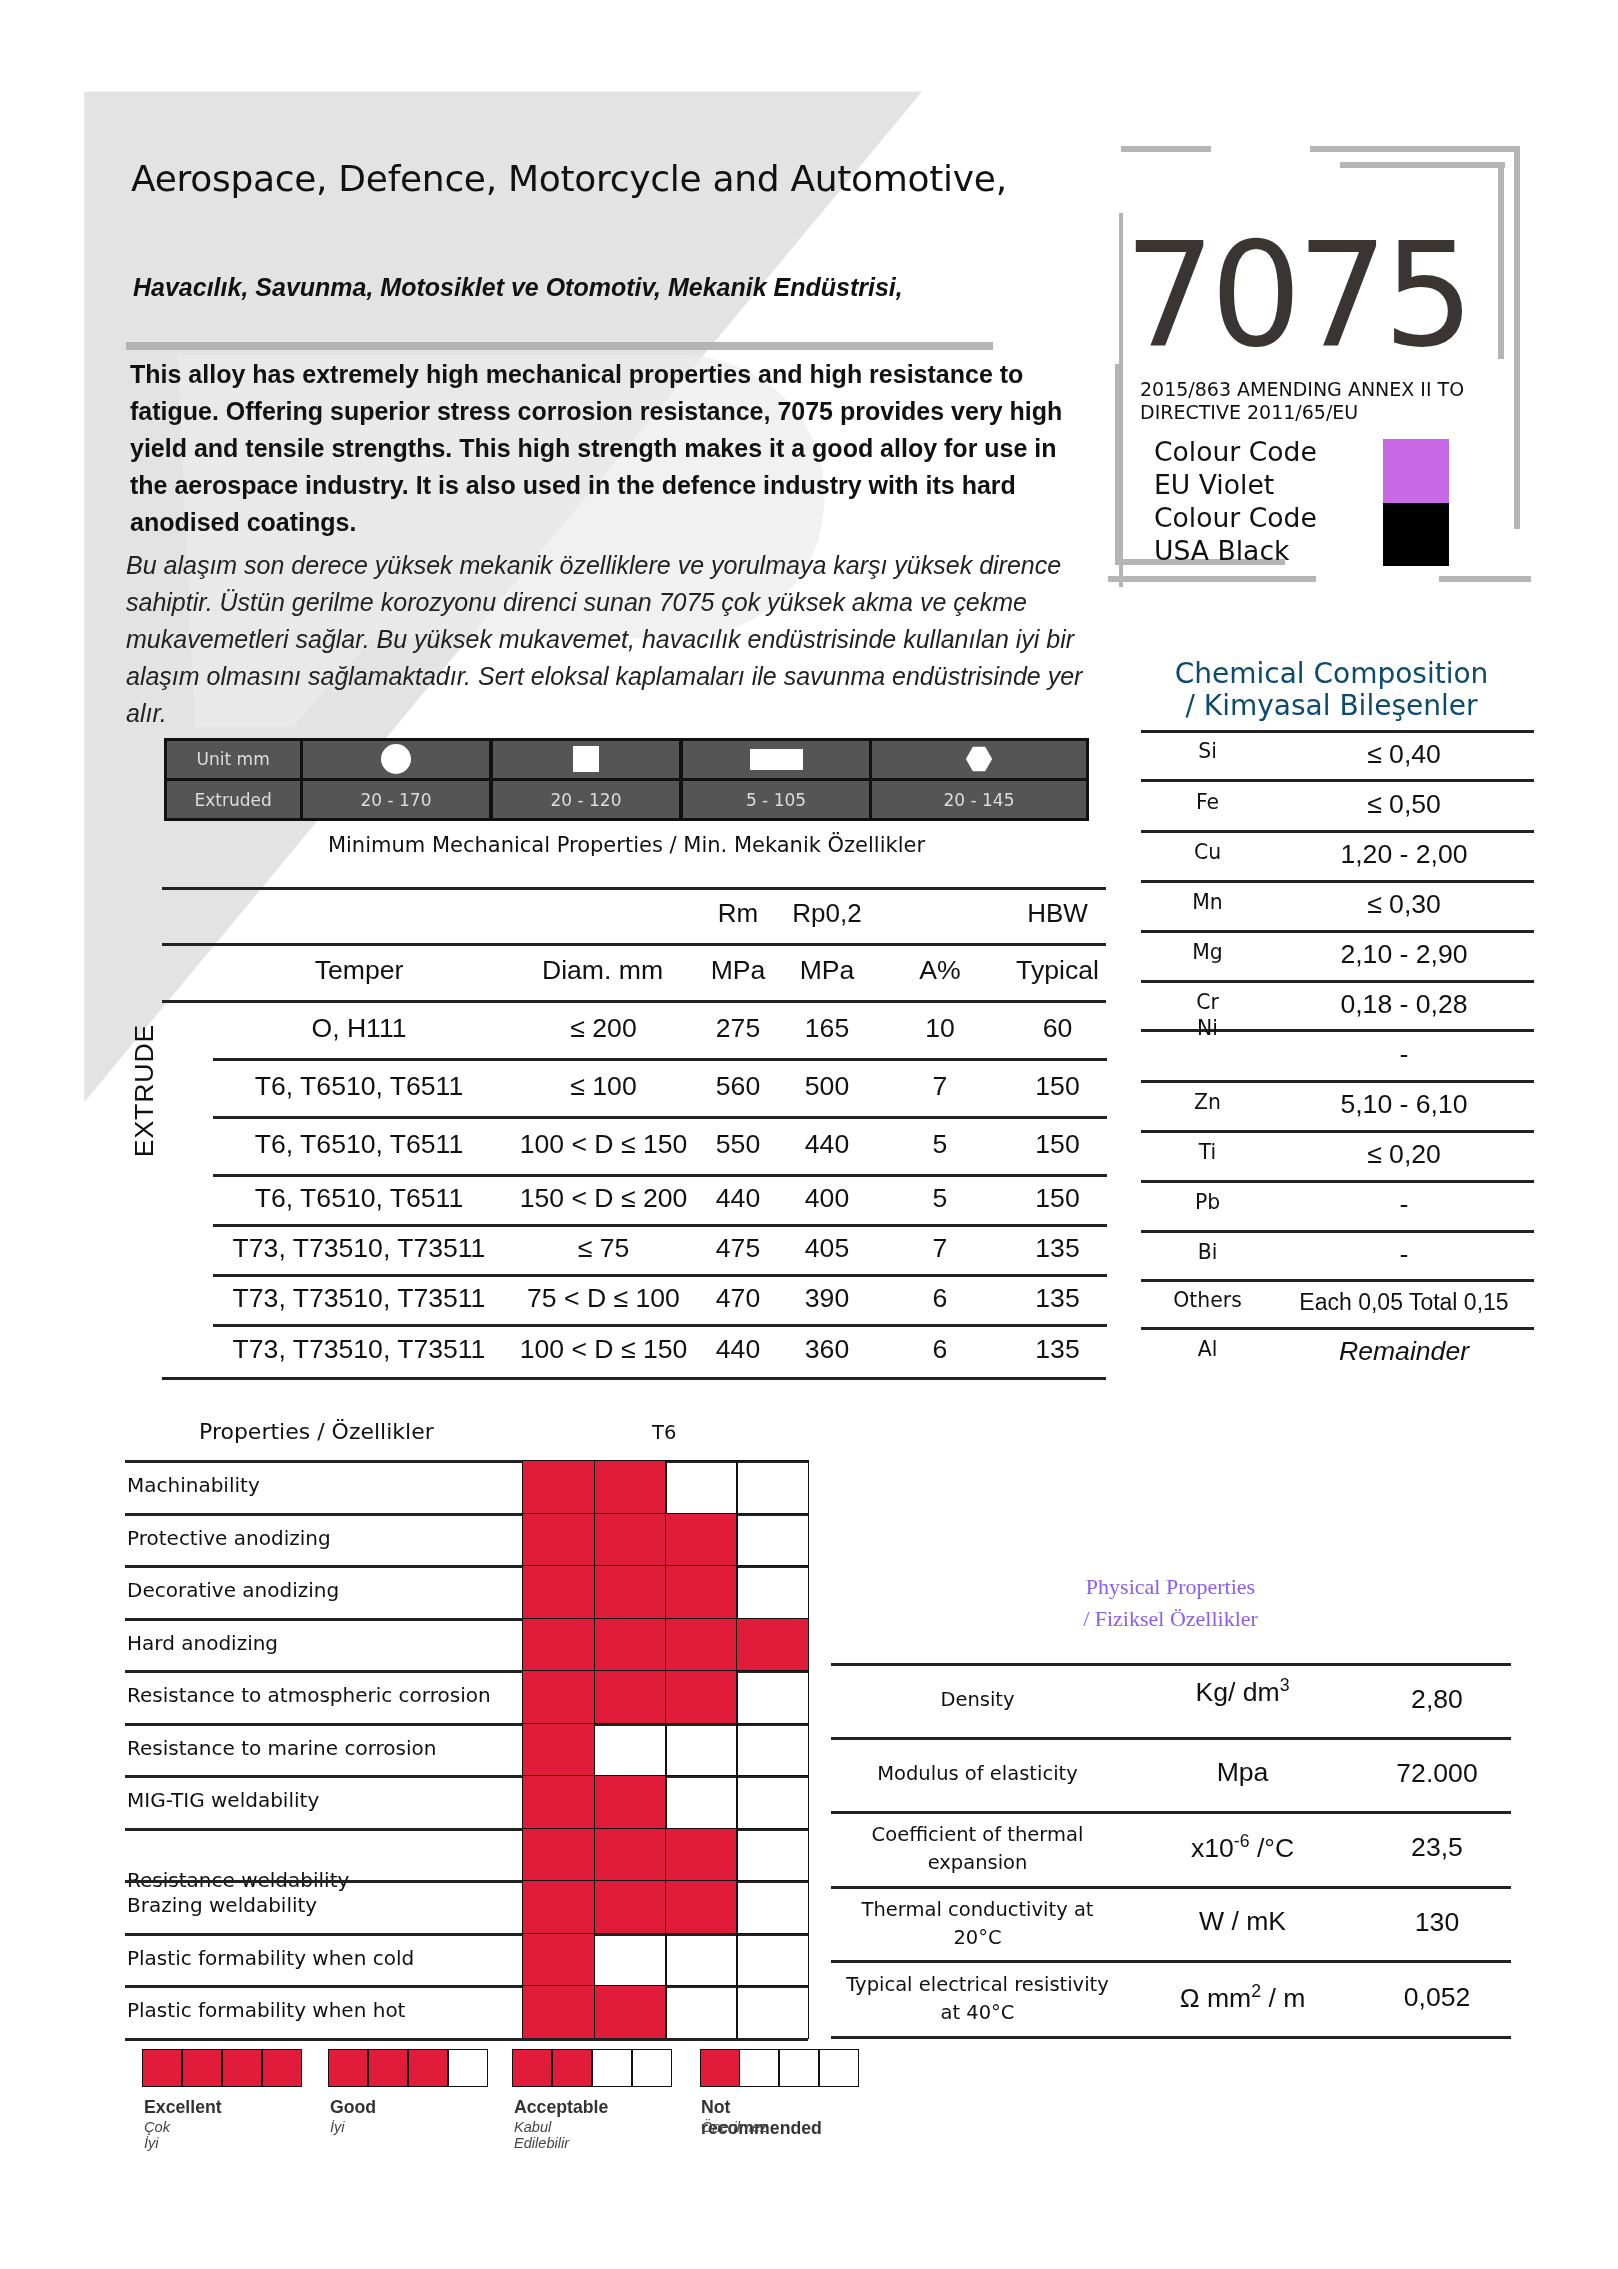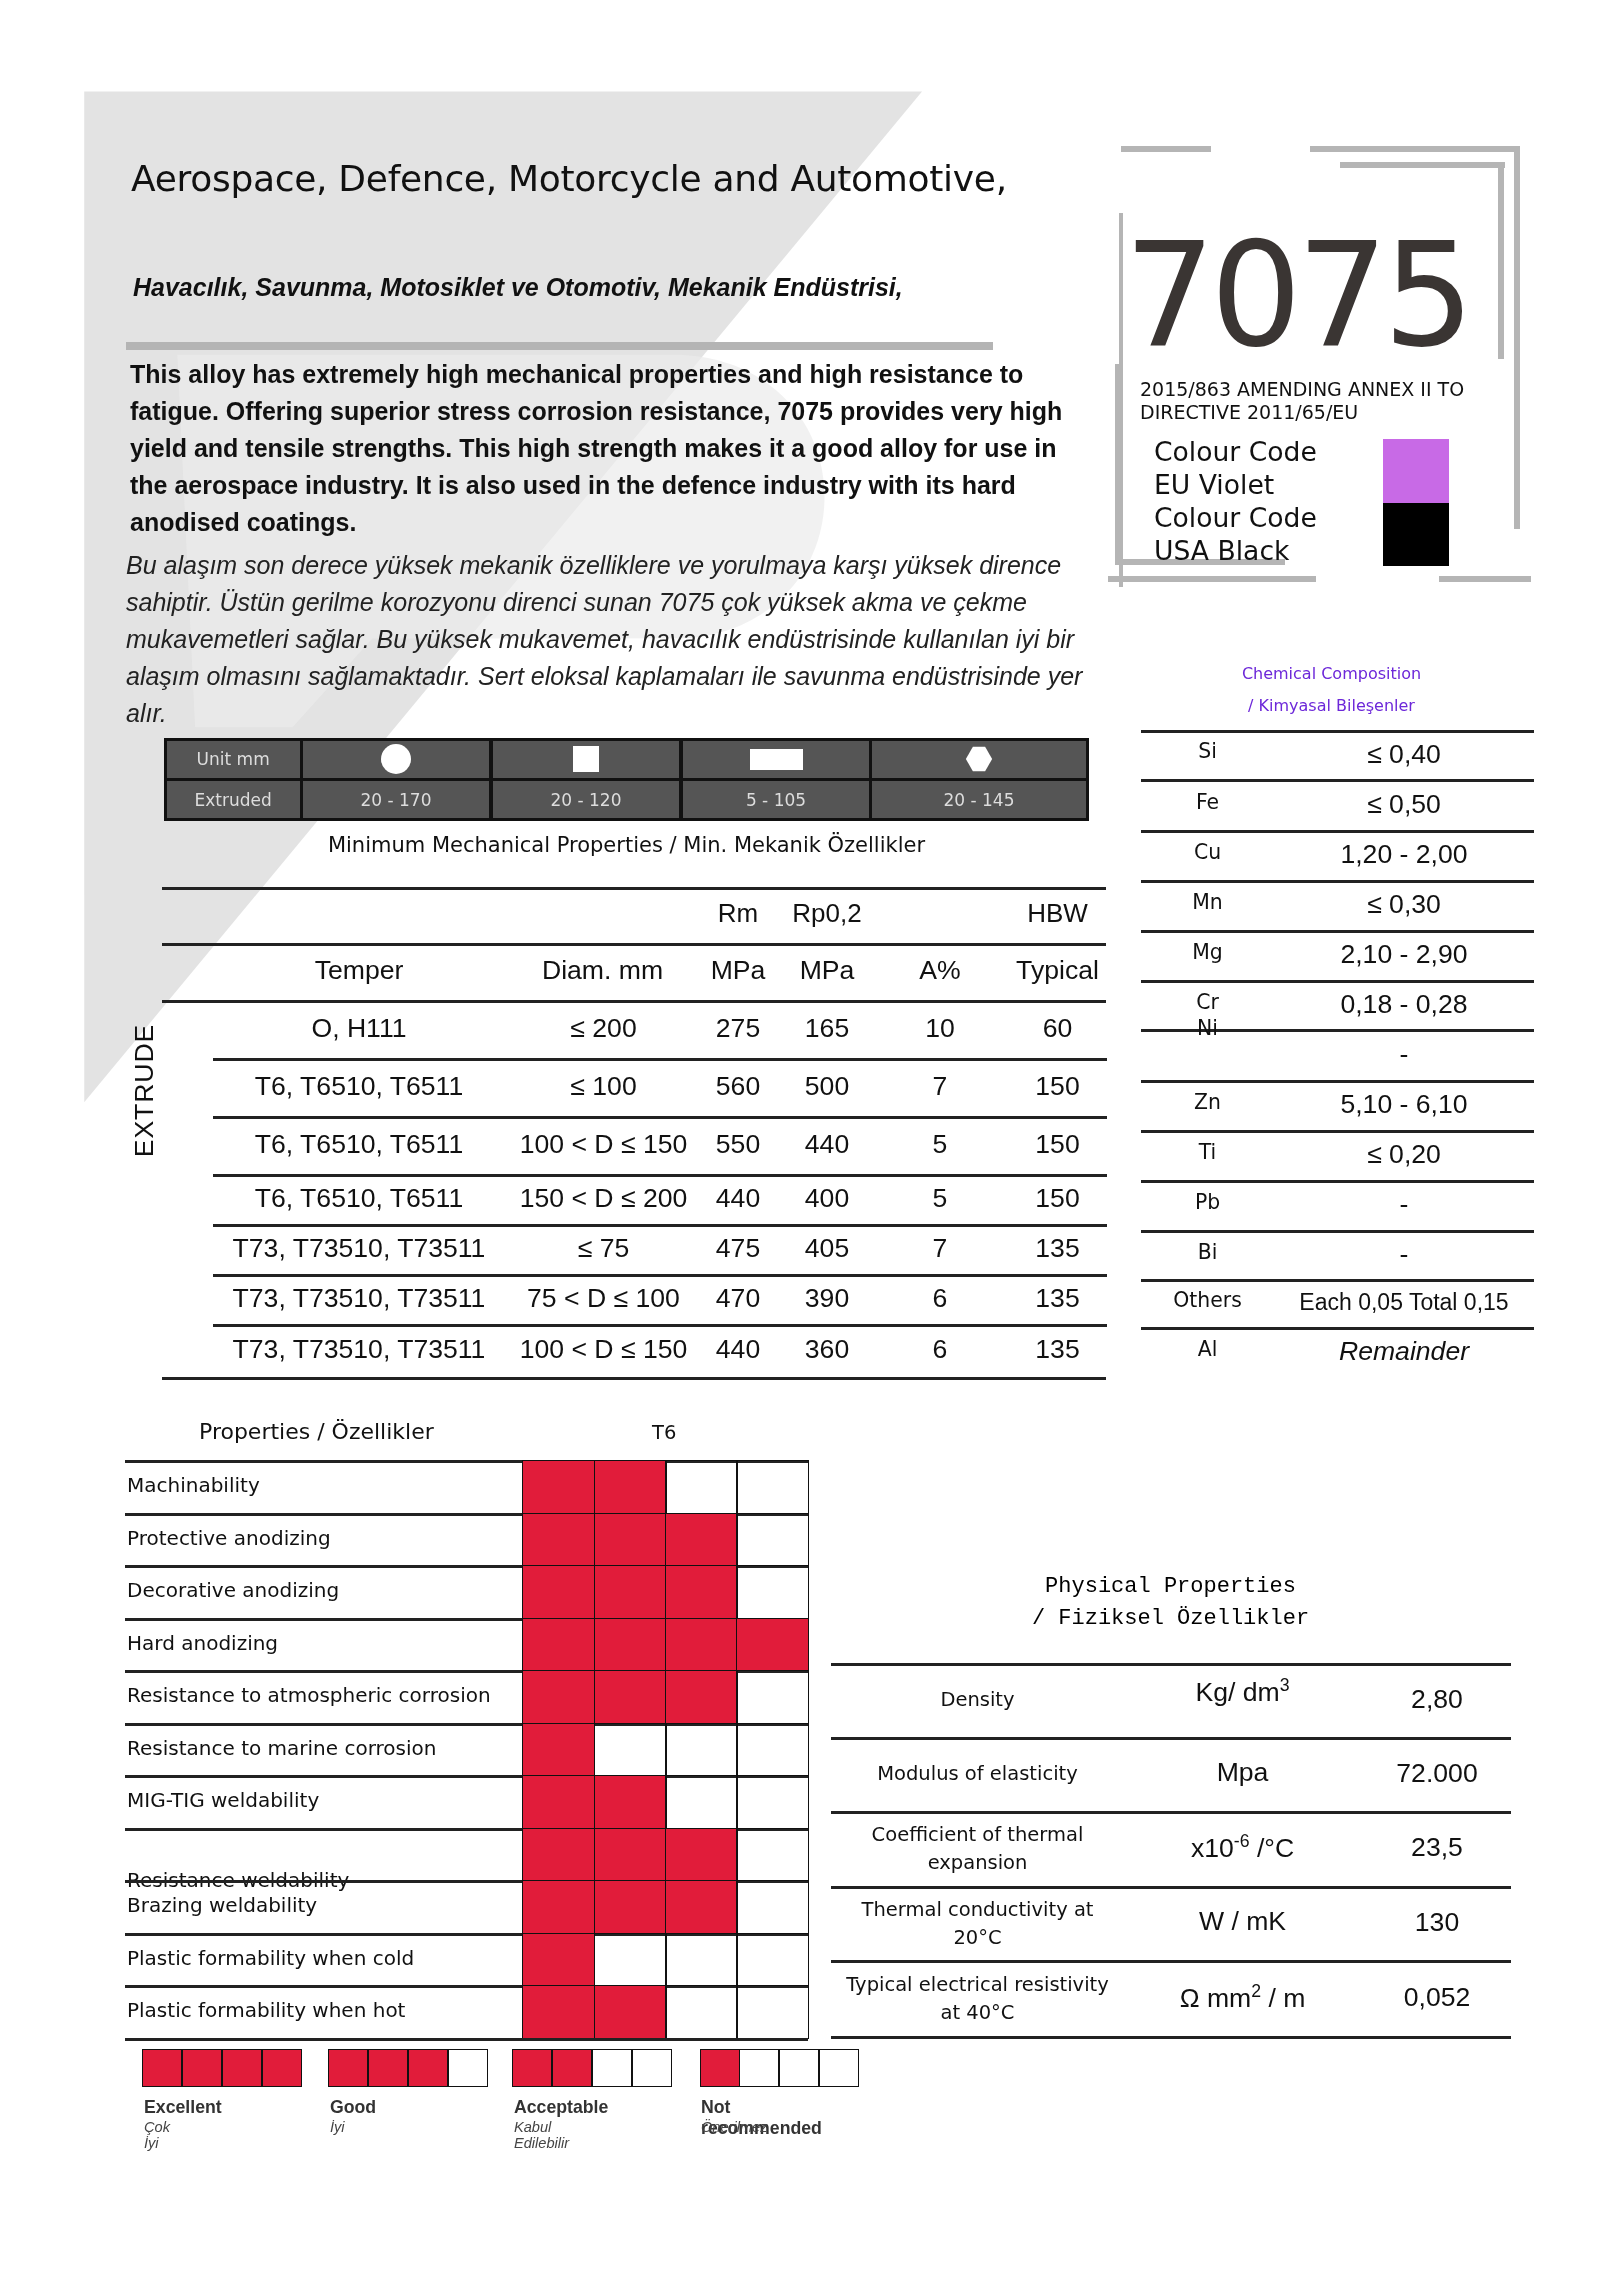--- a/index.html
+++ b/index.html
@@ -21,34 +21,34 @@
 
   
   .shape-table { left:164px; top:738px; width:925px; height:83px; background:#111; }
   .shape-table .cell { position:absolute; background:#555555; color:#ddd; font-family:"DejaVu Sans", sans-serif; font-size:17px; display:flex; align-items:center; justify-content:center; }
   .mm-caption { left:164px; top:833px; width:925px; text-align:center; font-family:"DejaVu Sans", sans-serif; font-size:21px; color:#111; }
 
   .hline { position:absolute; height:2.7px; background:#222; }
   .mcell { position:absolute; font-size:26.6px; text-align:center; color:#111; white-space:nowrap; }
   .extrude { left:129px; top:1179px; width:177px; height:35px; font-size:26.6px; transform:rotate(-90deg); transform-origin:0 0; text-align:center; letter-spacing:0.9px; }
 
-  .chem-title { left:1141px; top:658px; width:381px; text-align:center; font-family:"DejaVu Sans", sans-serif; font-size:16px; line-height:32px; color:#6d28d9; }
+  .chem-title { left:1141px; top:658px; width:381px; text-align:center; font-family:"DejaVu Sans", sans-serif; font-size:28px; line-height:32px; color:#0c4a6e; }
   .chem-el { position:absolute; left:1141px; width:133px; text-align:center; font-family:"DejaVu Sans", sans-serif; font-size:20.4px; color:#111; }
   .chem-val { position:absolute; left:1274px; width:260px; text-align:center; font-size:26.6px; color:#111; }
 
   .props-title { left:199px; top:1419px; font-family:"DejaVu Sans", sans-serif; font-size:22px; color:#111; }
   .props-col { left:652px; top:1421px; font-family:"DejaVu Sans", sans-serif; font-size:19.5px; color:#111; }
   .prop-label { position:absolute; left:127px; font-family:"DejaVu Sans", sans-serif; font-size:20px; color:#111; white-space:nowrap; }
   .pcell { position:absolute; box-sizing:border-box; border:1.8px solid #111; }
 
   .legend-sq { position:absolute; box-sizing:border-box; border:1.8px solid #111; width:40px; height:38px; top:2049px; }
   .legend-en { position:absolute; top:2097px; font-weight:bold; font-size:17.7px; color:#333; }
   .legend-tr { position:absolute; top:2119px; font-style:italic; font-size:14.6px; color:#444; }
 
-  .phys-title { left:1002px; top:1571px; width:337px; text-align:center; font-family:Liberation Mono, monospace; font-size:22px; line-height:32px; color:#000000; }
+  .phys-title { left:1002px; top:1571px; width:337px; text-align:center; font-family:Liberation Serif, serif; font-size:22px; line-height:32px; color:#8b5cf6; }
   .phys-label { position:absolute; left:831px; width:293px; text-align:center; font-family:"DejaVu Sans", sans-serif; font-size:19.5px; line-height:27.5px; color:#111; }
   .phys-unit { position:absolute; left:1123px; width:239px; text-align:center; font-size:26.6px; color:#111; }
   .phys-val { position:absolute; left:1363px; width:148px; text-align:center; font-size:26.6px; color:#111; }
   sup { font-size:17.7px; }
 </style>
 </head>
 <body>
 
 <svg id="bgshape" viewBox="0 0 1825 1300">
   <polygon points="95,103 1040,103 95,1243" fill="#e3e3e3"></polygon>

